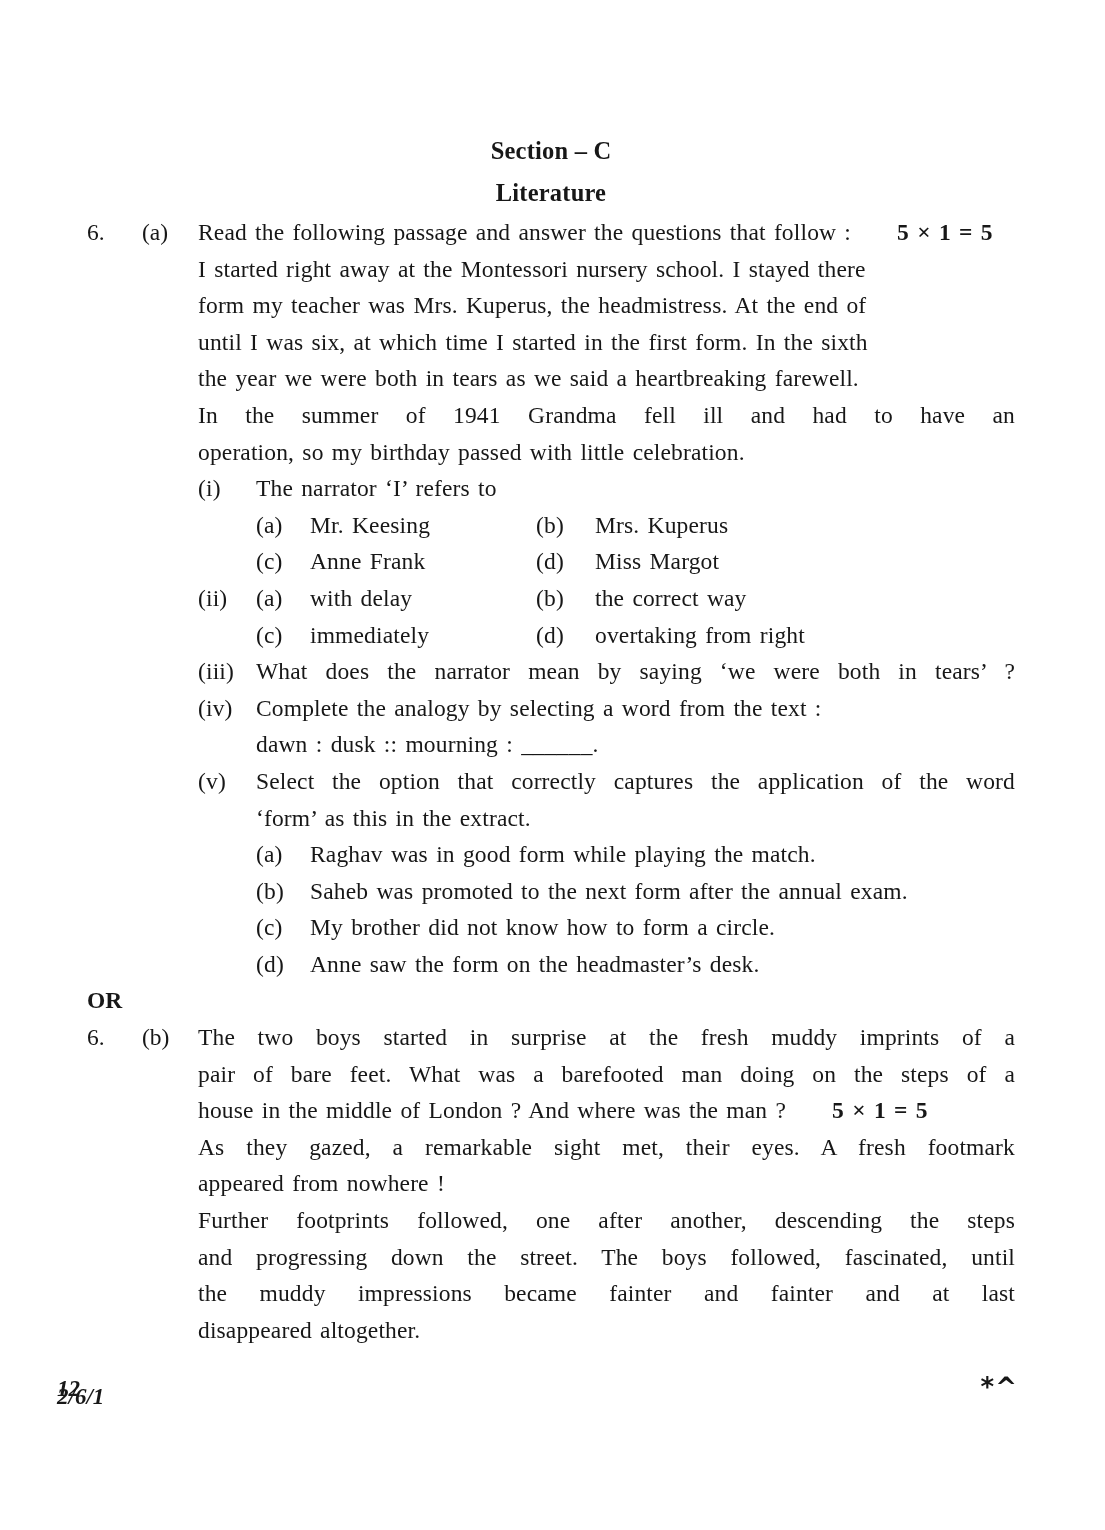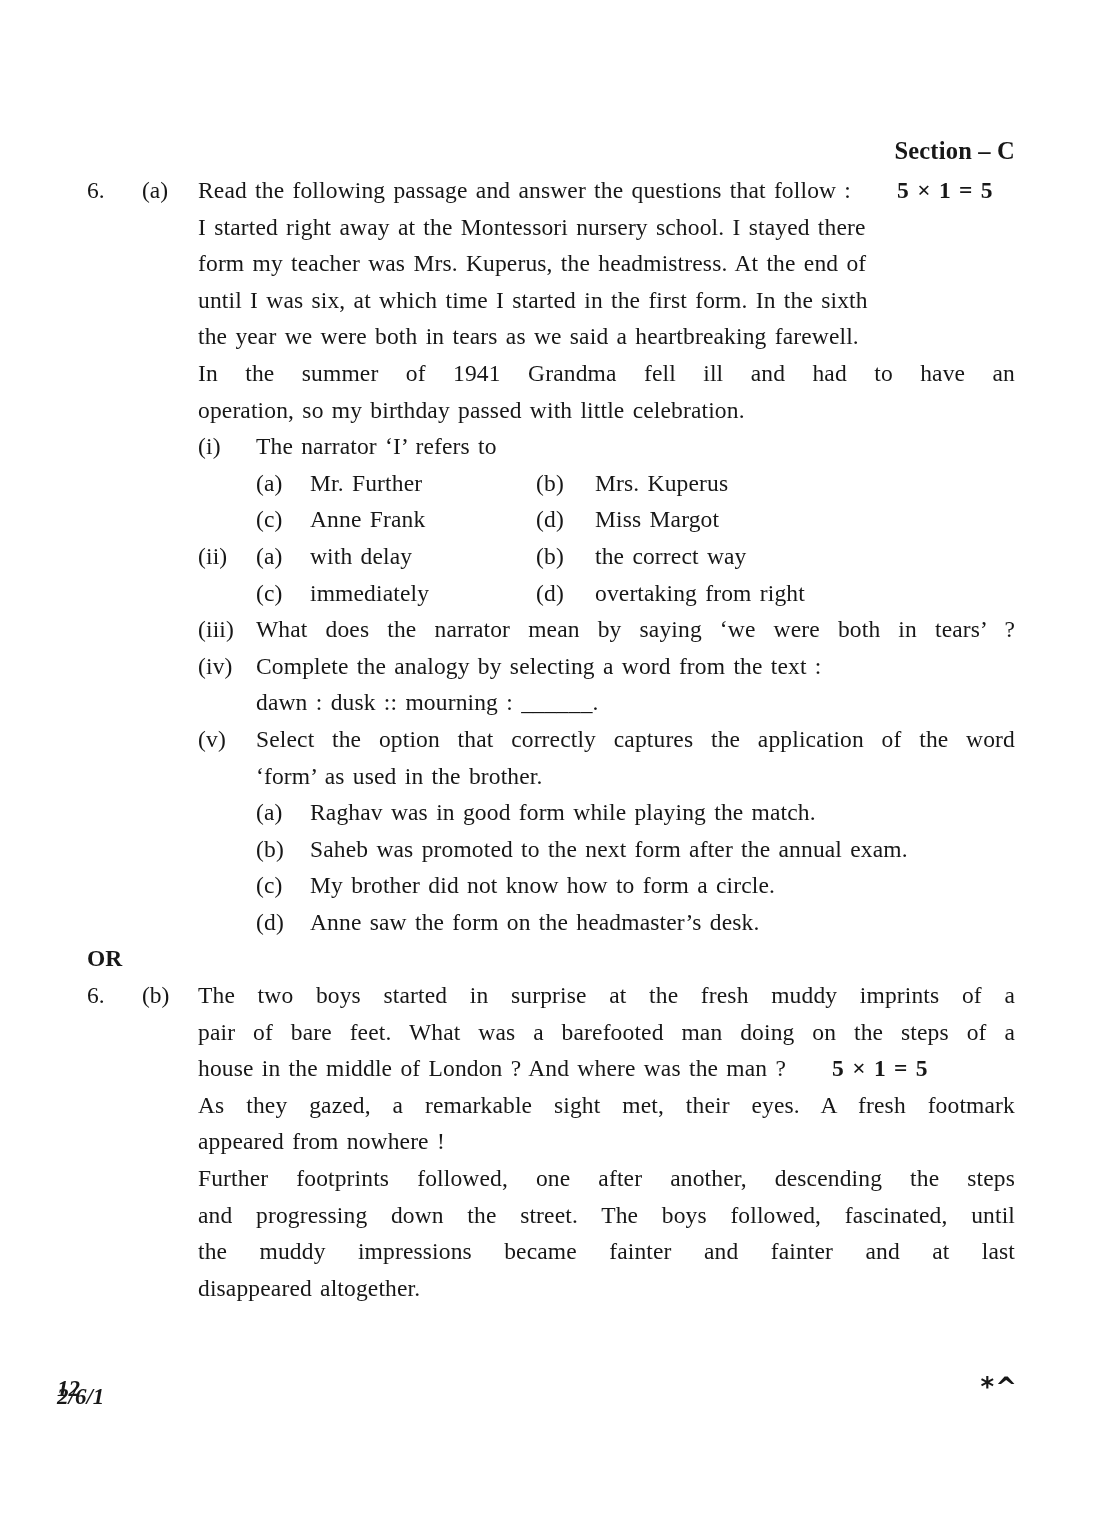--- a/index.html
+++ b/index.html
@@ -8,21 +8,21 @@
     width: 1105px;
     height: 1530px;
     background: #ffffff;
     box-sizing: border-box;
     padding: 130px 90px 0 87px;
     font-family: "Liberation Serif", serif;
     color: #171717;
     overflow: hidden;
   }
   .title {
-    text-align: right;
+    text-align: center;
     font-weight: bold;
     font-size: 24.5px;
     line-height: 42px;
     letter-spacing: 0.2px;
   }
   .qrow {
     display: flex;
     font-size: 23.5px;
     line-height: 36.6px;
   }
@@ -71,20 +71,21 @@
     font-weight: bold; font-size: 26px; letter-spacing: 1px;
     font-family: "DejaVu Sans", sans-serif;
   }
 </style>
 </head>
 <body>
 
 <div class="page">
 
   <div class="title">Section – C</div>
+  <div class="title">Literature</div>
 
   <div class="qrow">
     <div class="qnum">6.</div>
     <div class="qpart">(a)</div>
     <div class="qbody">
       <div class="line introline">
         <span>Read the following passage and answer the questions that follow :</span>
         <span class="marks">5 × 1 = 5</span>
       </div>
 
@@ -100,21 +101,21 @@
         <div class="line">operation, so my birthday passed with little celebration.</div>
       </div>
 
       <div class="subq">
         <div class="roman">(i)</div>
         <div class="subbody">
           <div class="line">The narrator ‘I’ refers to</div>
           <div class="optrow">
             <div class="optcol c1">
               <div class="olet">(a)</div>
-              <div class="otext">Mr. Further</div>
+              <div class="otext">Mr. Keesing</div>
             </div>
             <div class="optcol c2">
               <div class="olet">(b)</div>
               <div class="otext">Mrs. Kuperus</div>
             </div>
           </div>
           <div class="optrow">
             <div class="optcol c1">
               <div class="olet">(c)</div>
               <div class="otext">Anne Frank</div>
@@ -165,21 +166,21 @@
         <div class="subbody">
           <div class="line">Complete the analogy by selecting a word from the text :</div>
           <div class="line">dawn : dusk :: mourning : ______.</div>
         </div>
       </div>
 
       <div class="subq">
         <div class="roman">(v)</div>
         <div class="subbody">
           <div class="line jl">Select the option that correctly captures the application of the word</div>
-          <div class="line">‘form’ as used in the brother.</div>
+          <div class="line">‘form’ as this in the extract.</div>
           <div class="vopt">
             <div class="olet">(a)</div>
             <div class="otext">Raghav was in good form while playing the match.</div>
           </div>
           <div class="vopt">
             <div class="olet">(b)</div>
             <div class="otext">Saheb was promoted to the next form after the annual exam.</div>
           </div>
           <div class="vopt">
             <div class="olet">(c)</div>

